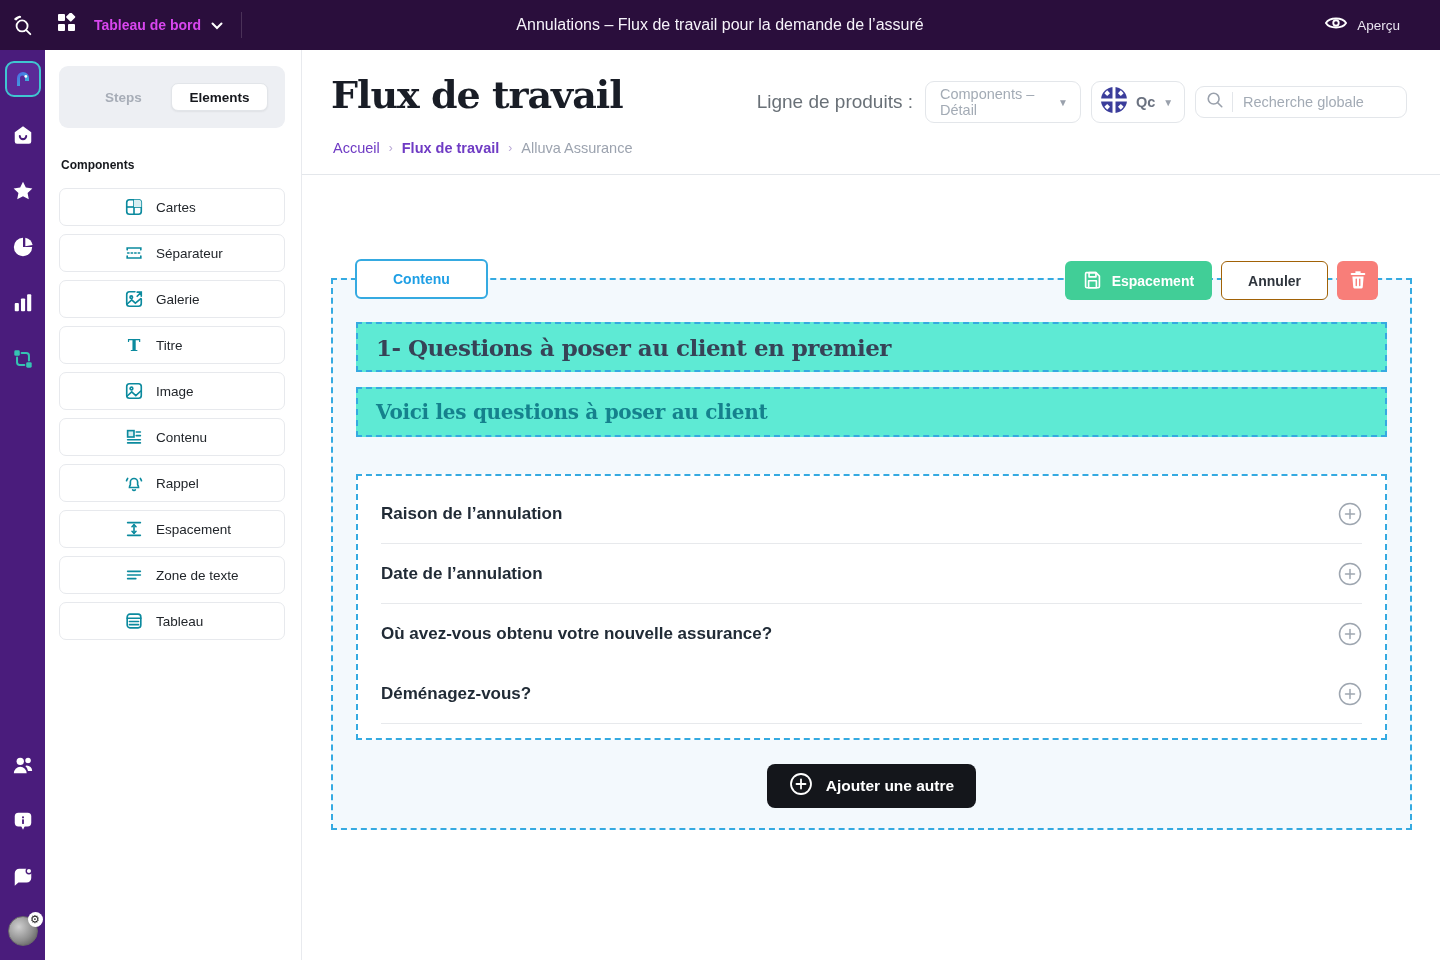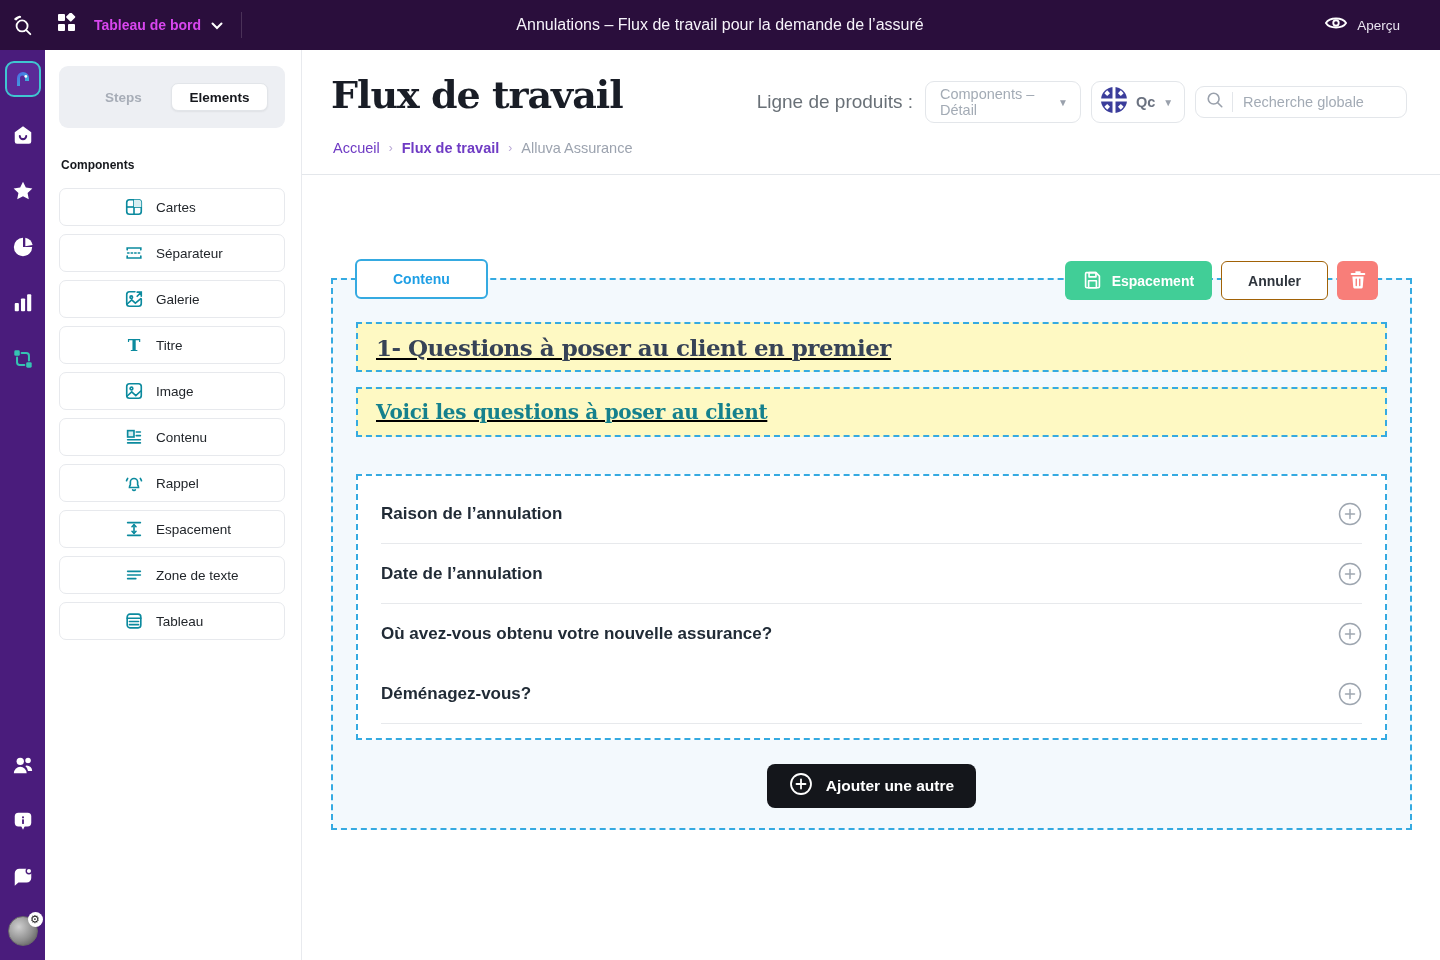--- a/index.html
+++ b/index.html
@@ -86,22 +86,22 @@
   .tab-contenu { position:absolute; top:-21px; left:22px; background:#fff;
     border:2px solid #35aae1; border-radius:6px; padding:10px 36px; font-size:14px;
     font-weight:bold; color:#1e9fe5; cursor:pointer; }
   .actions { position:absolute; top:-19px; right:32px; display:flex; gap:9px; }
   .btn { height:39px; border-radius:6px; display:flex; align-items:center; justify-content:center;
     font-size:14px; font-weight:bold; cursor:pointer; }
   .btn-save { background:#41ce97; color:#fff; padding:0 18px; gap:10px; }
   .btn-cancel { background:#fff; color:#2f353d; border:1px solid #a16207; padding:0 26px; }
   .btn-trash { background:#f87e79; width:41px; }
 
-  .section-block { margin:0 23px; background:#fef9c3; border:2px dashed #35aae1;
-    display:flex; align-items:center; padding:0 18px;text-decoration:underline; }
+  .section-block { margin:0 23px; background:#5eead4; border:2px dashed #35aae1;
+    display:flex; align-items:center; padding:0 18px; }
   .section-title-block { margin-top:42px; height:50px; }
   .section-title { font-family:"DejaVu Serif", serif; font-weight:bold; font-size:23px;
     letter-spacing:-0.5px; color:#374357; }
   .section-subtitle-block { margin-top:15px; height:50px; }
   .section-subtitle { font-family:"DejaVu Serif", serif; font-weight:bold; font-size:20px;
     letter-spacing:-0.3px; color:#15818d; }
 
   .questions-block { margin:37px 23px 0; background:#fff; border:2px dashed #35aae1;
     padding:8px 23px 14px; }
   .q-row { height:60px; display:flex; align-items:center; justify-content:space-between;

